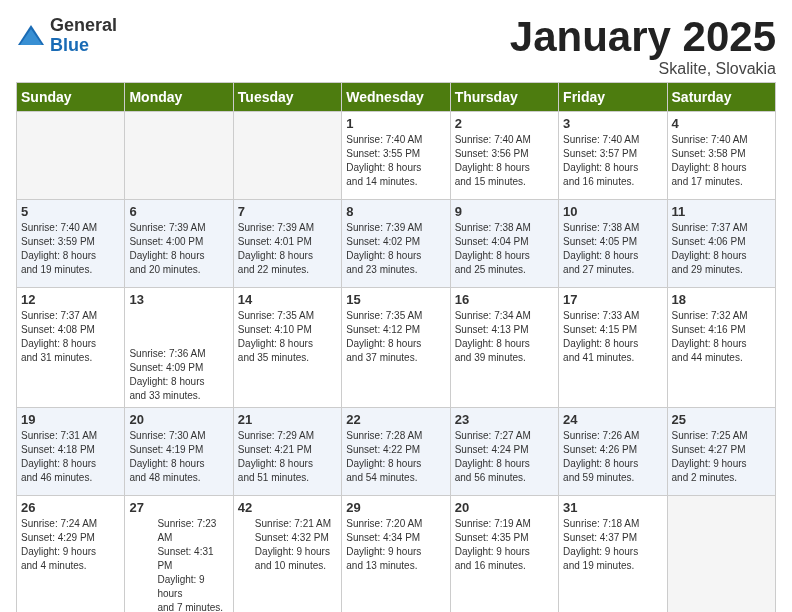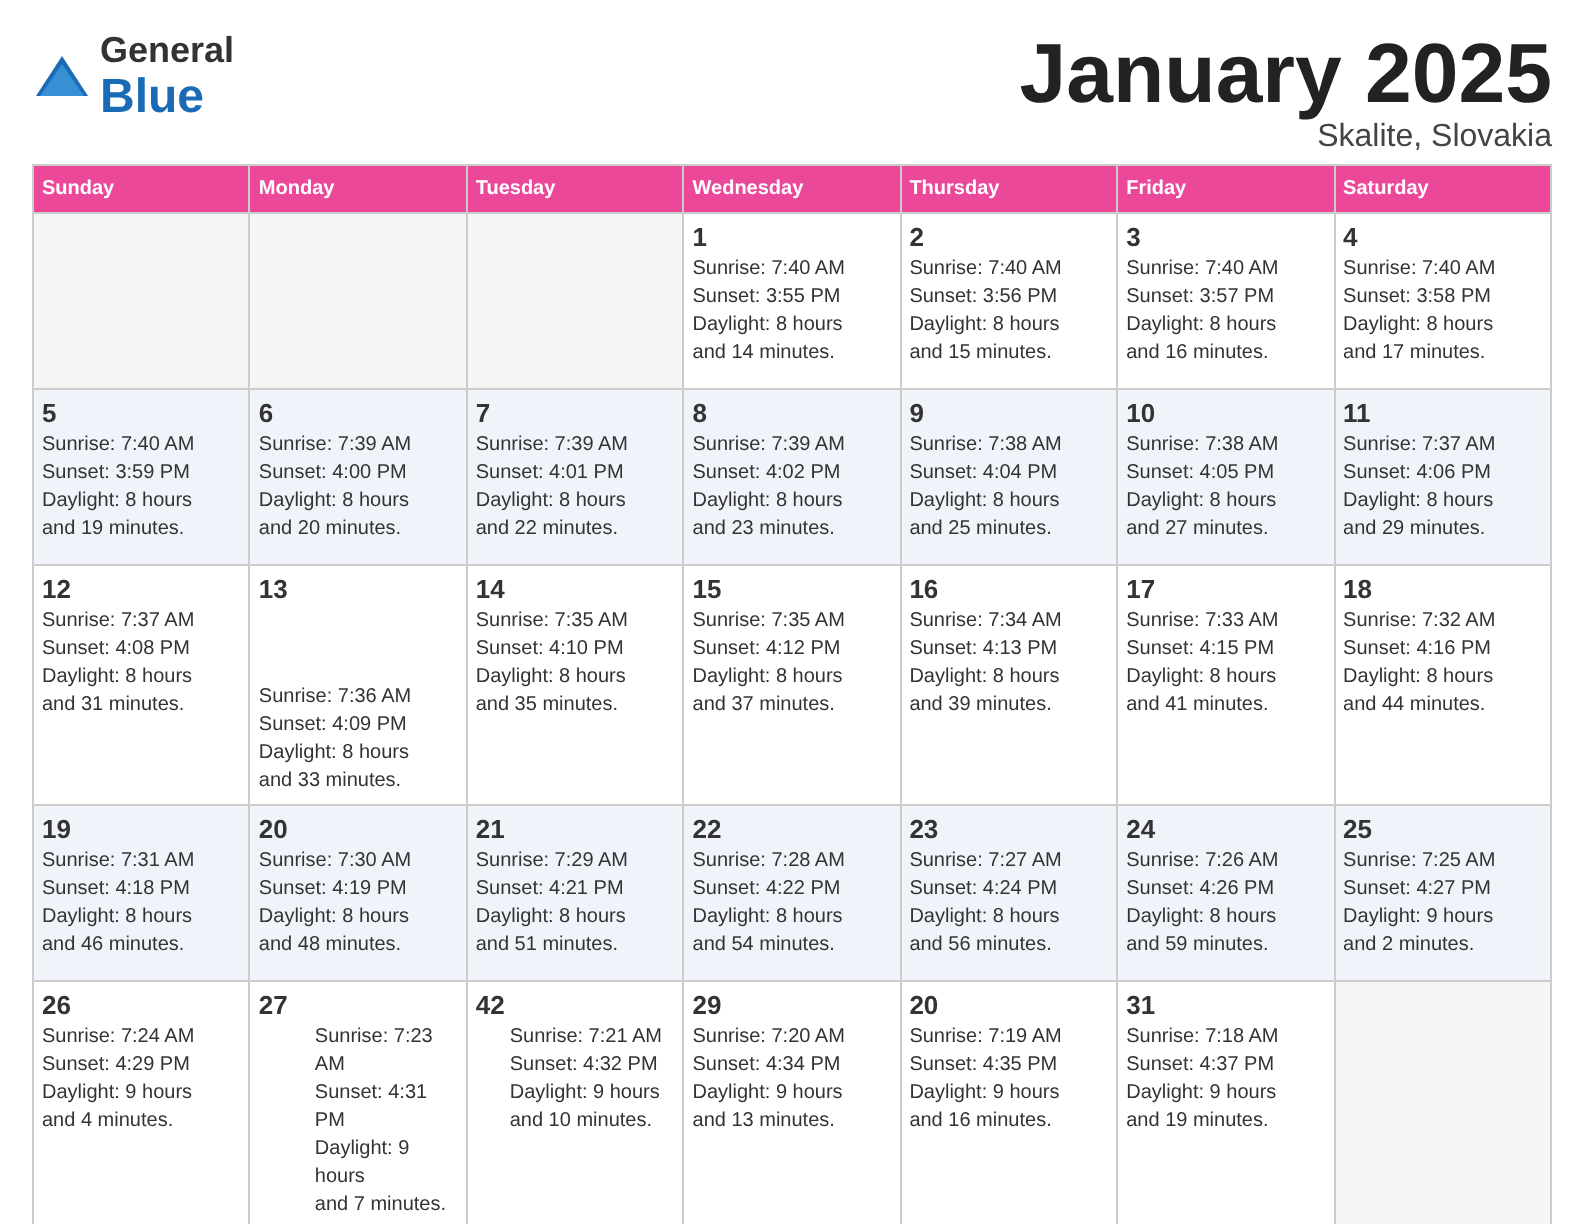--- a/index.html
+++ b/index.html
@@ -25,21 +25,21 @@
       display: flex;
       flex-direction: column;
       line-height: 1.1;
     }
     .logo-general {
       font-size: 18px;
       font-weight: bold;
       color: #333;
     }
     .logo-blue {
-      font-size: 24px;
+      font-size: 18px;
       font-weight: bold;
       color: #1a6bb5;
     }
     .logo-icon {
       width: 30px;
       height: 30px;
     }
     .title-block {
       text-align: right;
     }
@@ -53,23 +53,23 @@
       font-size: 16px;
       color: #444;
       margin-top: 2px;
     }
     table {
       width: 100%;
       border-collapse: collapse;
       table-layout: fixed;
     }
     th {
-      background-color: #ec4899;
+      background-color: #4d7c0f;
       color: #fff;
-      font-size: 10px;
+      font-size: 14px;
       padding: 6px 4px;
       text-align: left;
       border: 1px solid #ccc;
     }
     td {
       vertical-align: top;
       border: 1px solid #ccc;
       padding: 4px 4px;
       font-size: 10.5px;
       color: #333;

